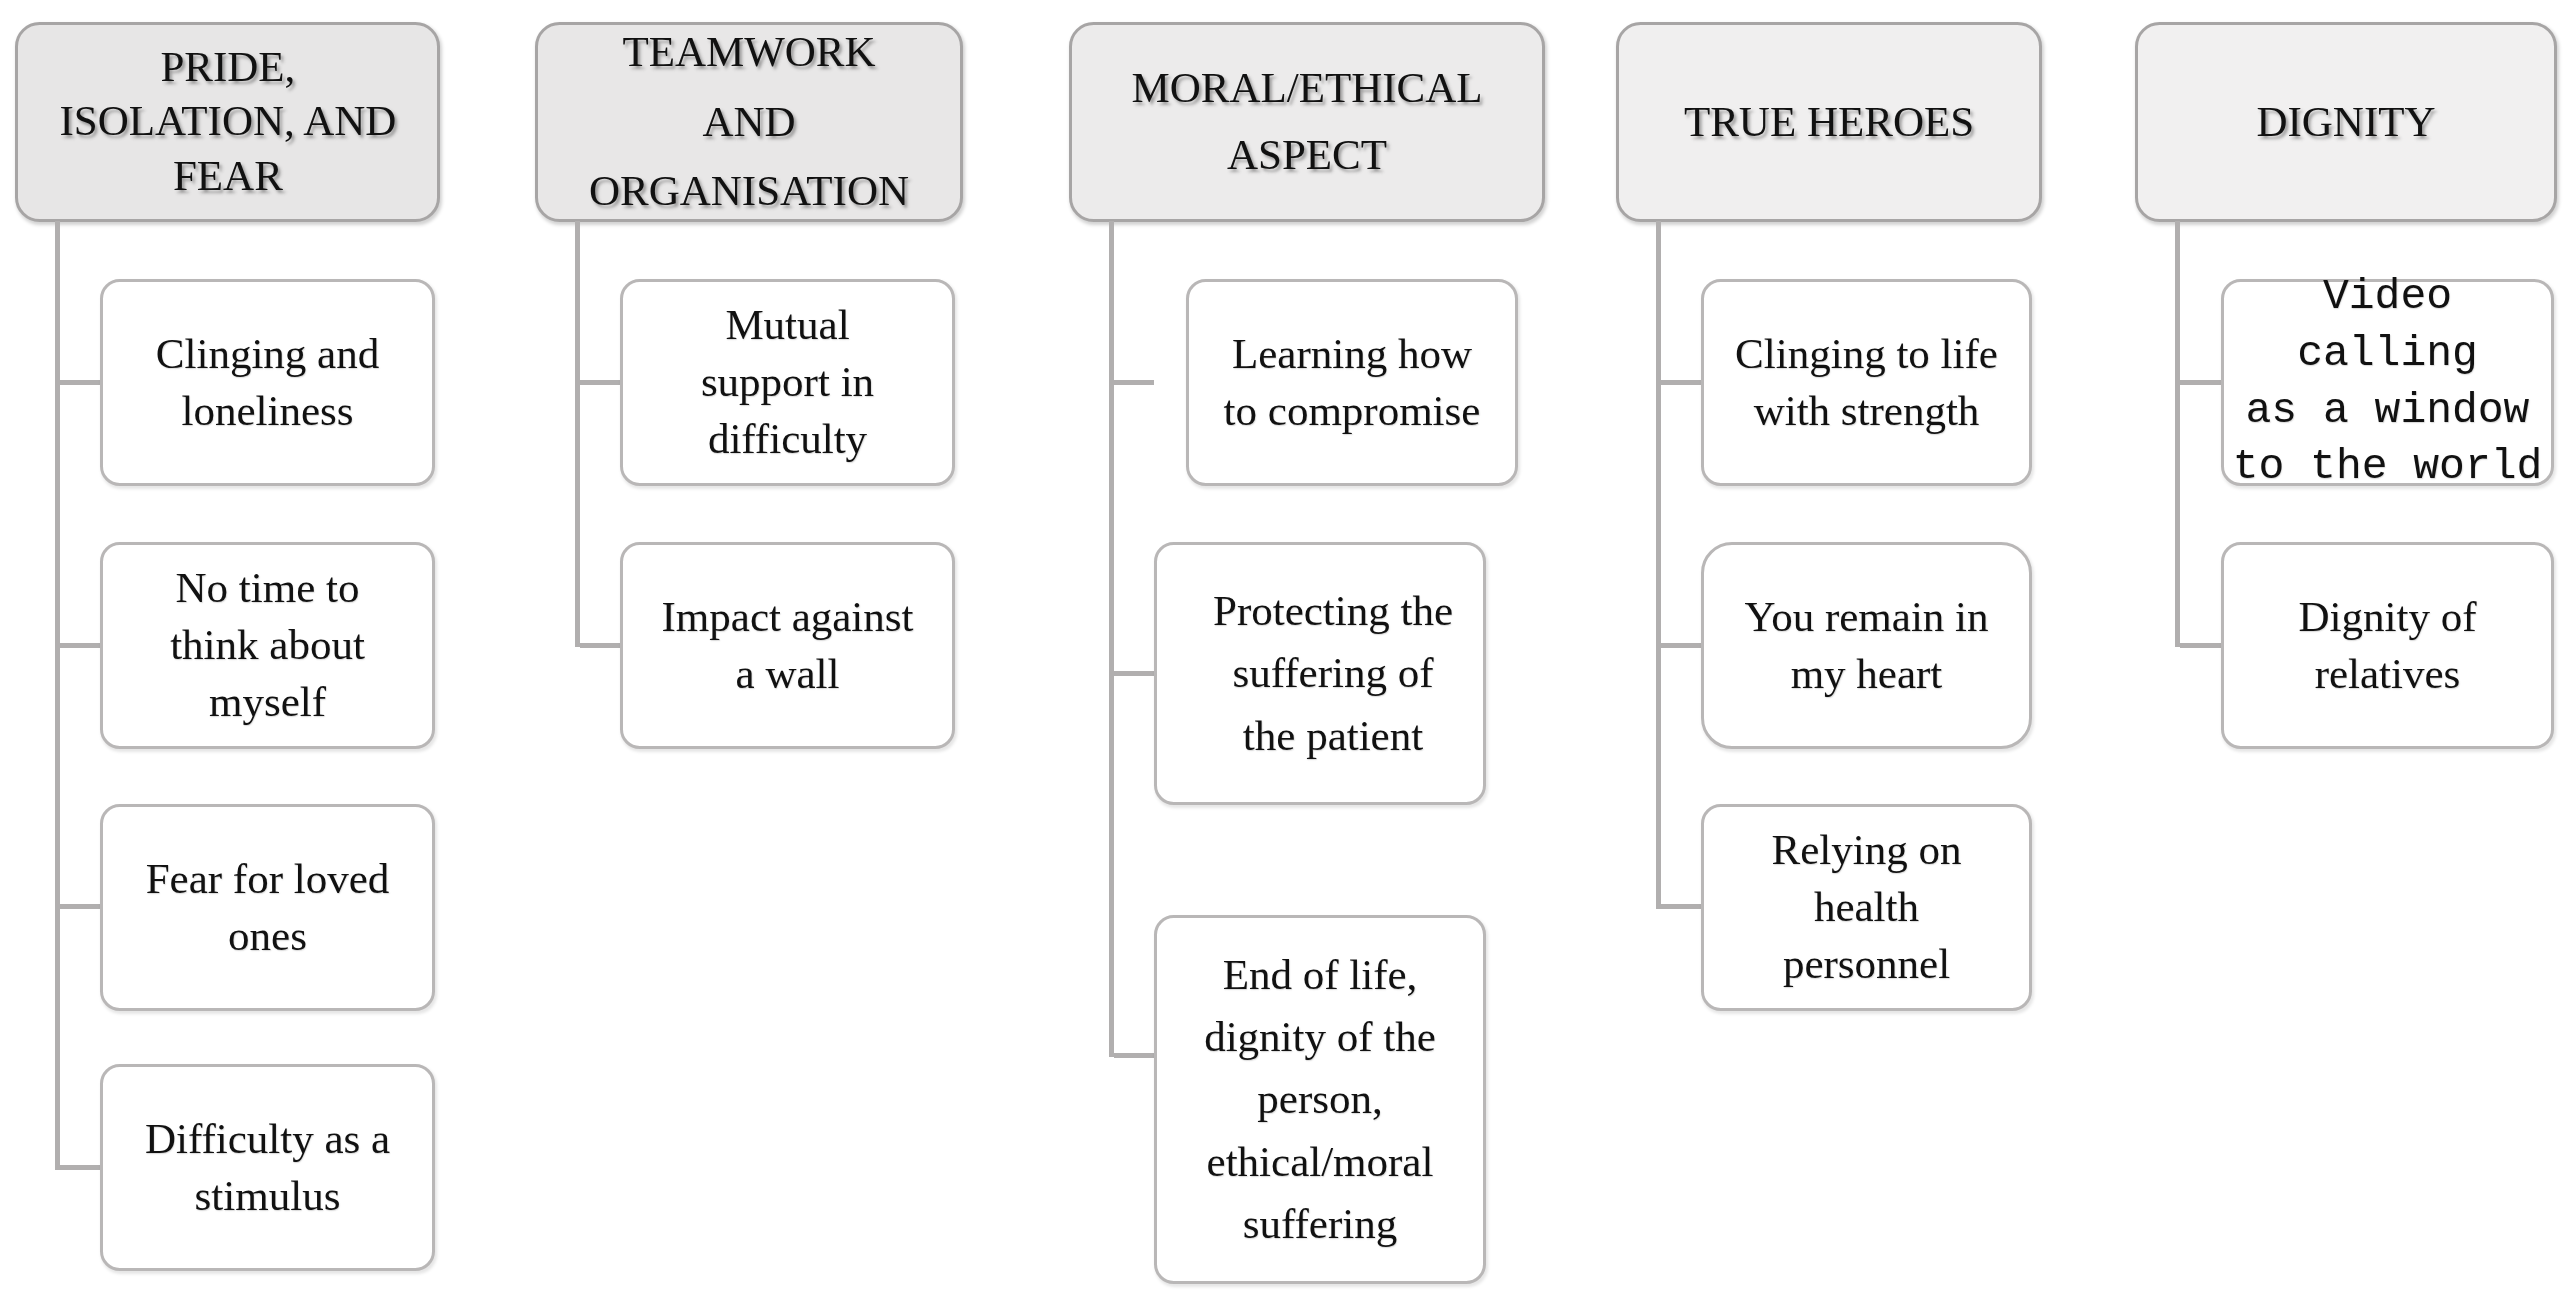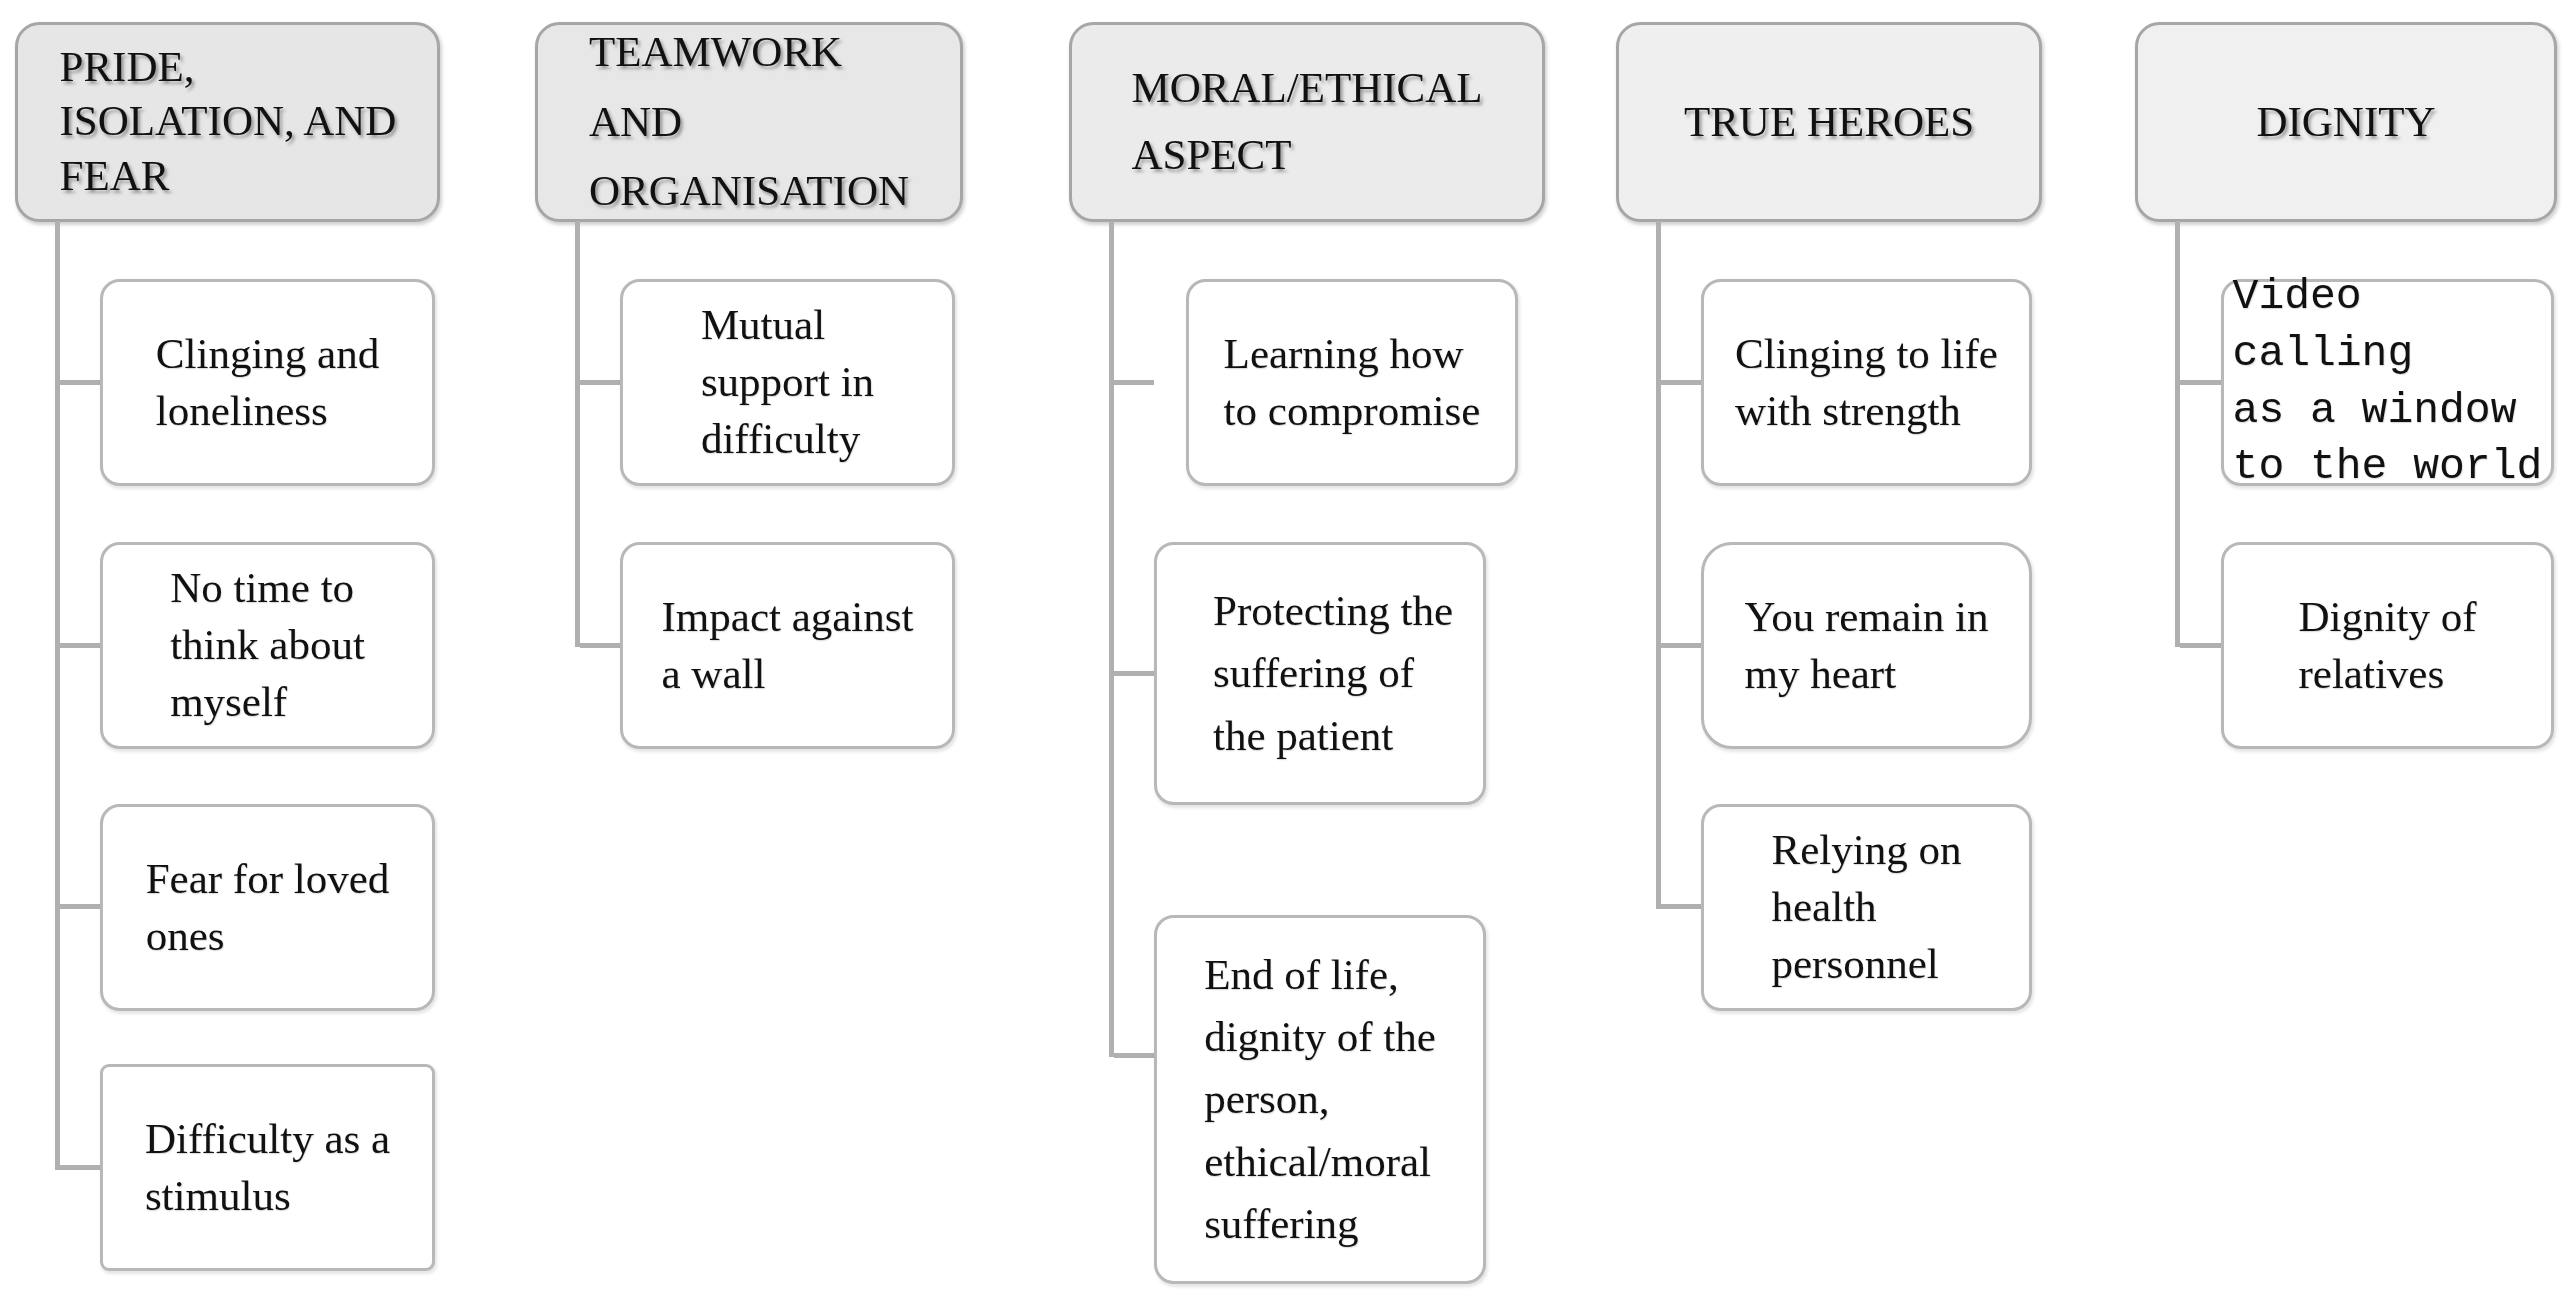--- a/index.html
+++ b/index.html
@@ -18,20 +18,21 @@
     --line: #b1afaf;
     --child-border: #b9b7b7;
     --header-border: #a7a5a5;
   }
   .box {
     position: absolute;
     box-sizing: border-box;
     display: flex;
     align-items: center;
     justify-content: center;
+    text-align: center;
   }
   .header-box {
     background: #e8e7e7;
     border: 3.7px solid var(--header-border);
     border-radius: 24.6px;
     box-shadow: 1.8px 2.5px 3.7px rgba(0,0,0,0.18);
     font-size: 43px;
     line-height: 1.26;
   }
   .header-box .label {
@@ -85,21 +86,21 @@
     </div>
     <div class="box child-box" style="left:100px; top:542px; width:335px; height:207px;">
       <span class="label">No time to
 think about
 myself</span>
     </div>
     <div class="box child-box" style="left:100px; top:804px; width:335px; height:207px;">
       <span class="label">Fear for loved
 ones</span>
     </div>
-    <div class="box child-box" style="left:100px; top:1064px; width:335px; height:207px;border-radius:9px;">
+    <div class="box child-box" style="left:100px; top:1064px; width:335px; height:207px;">
       <span class="label">Difficulty as a
 stimulus</span>
     </div>
   </section>
 
   <section>
     <div class="box header-box lh-tall" style="left: 535px; top: 21.5px; width: 428px; height: 200px; background: rgb(232, 231, 231);">
       <span class="label">TEAMWORK
 AND
 ORGANISATION</span>

